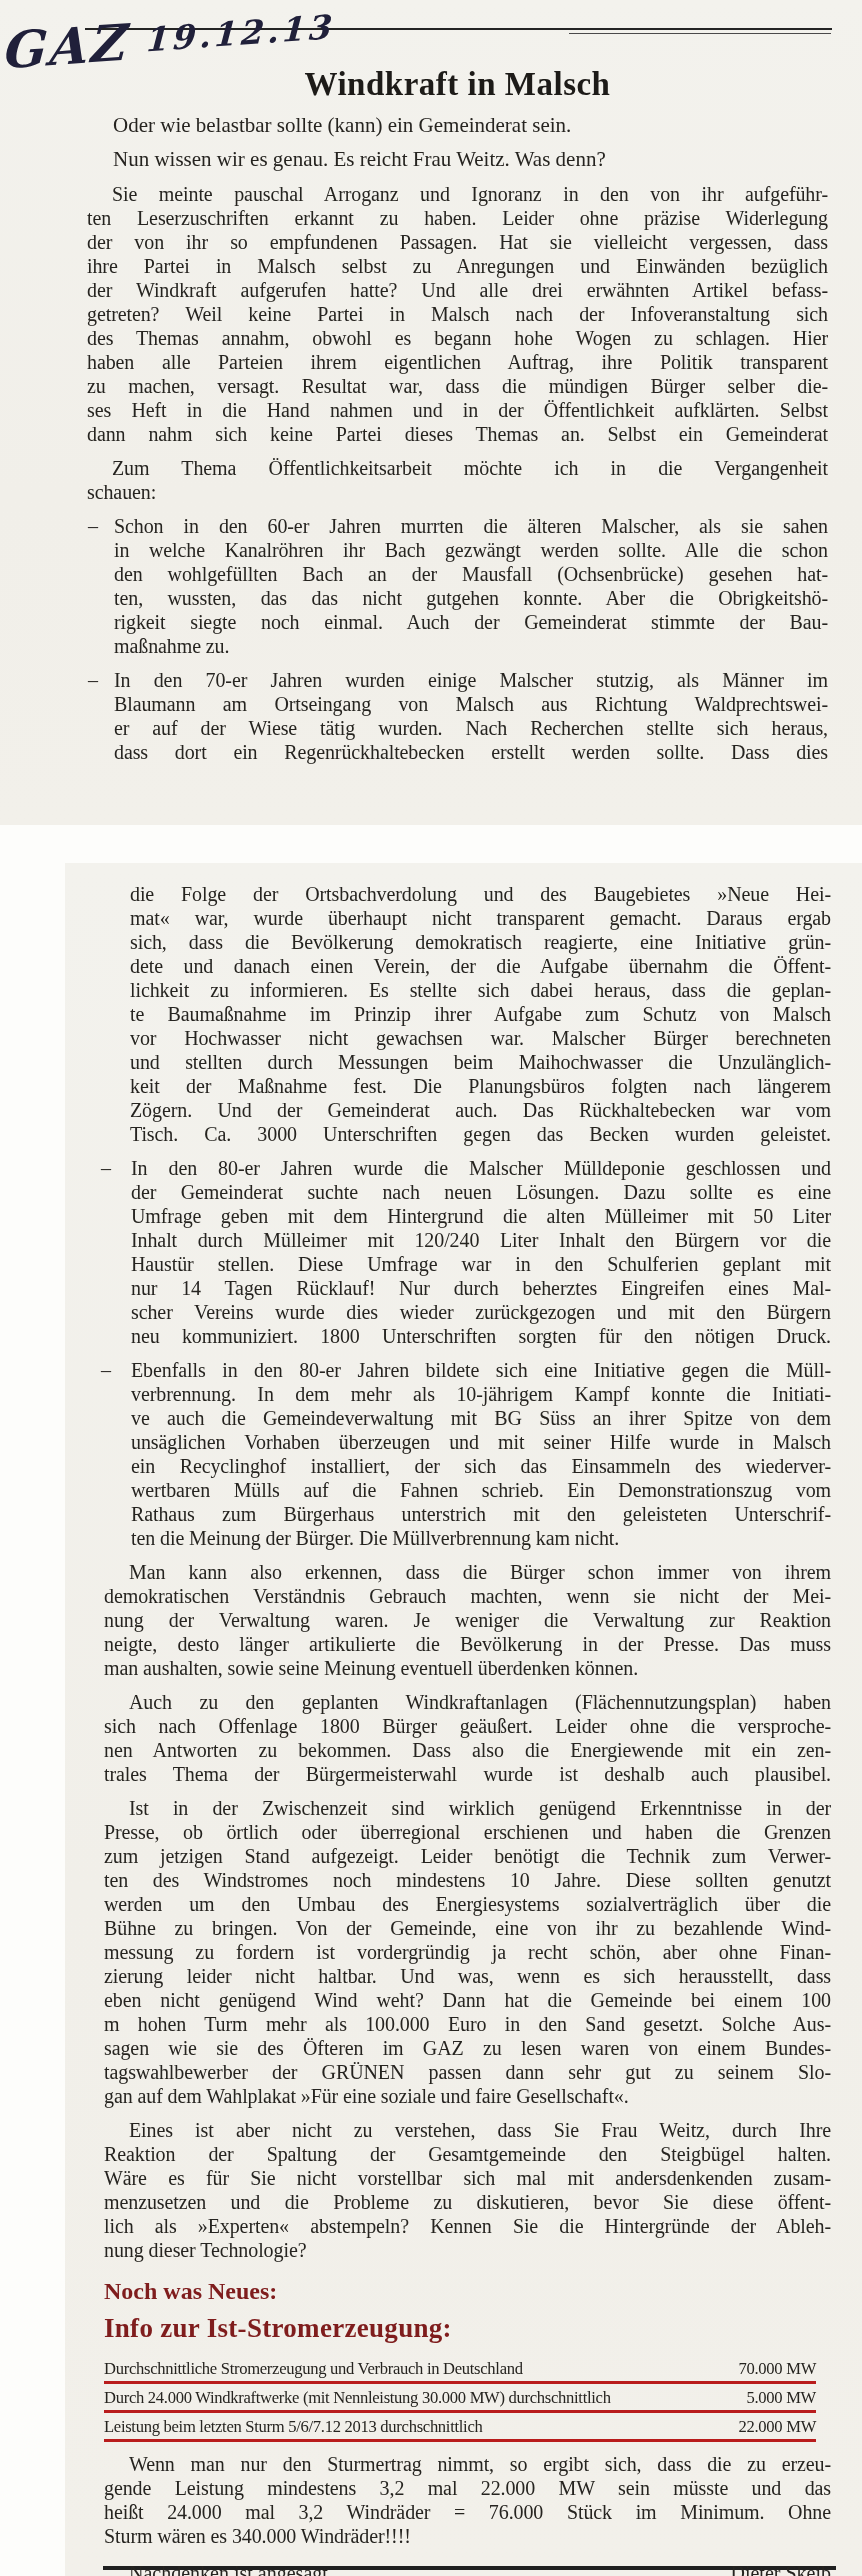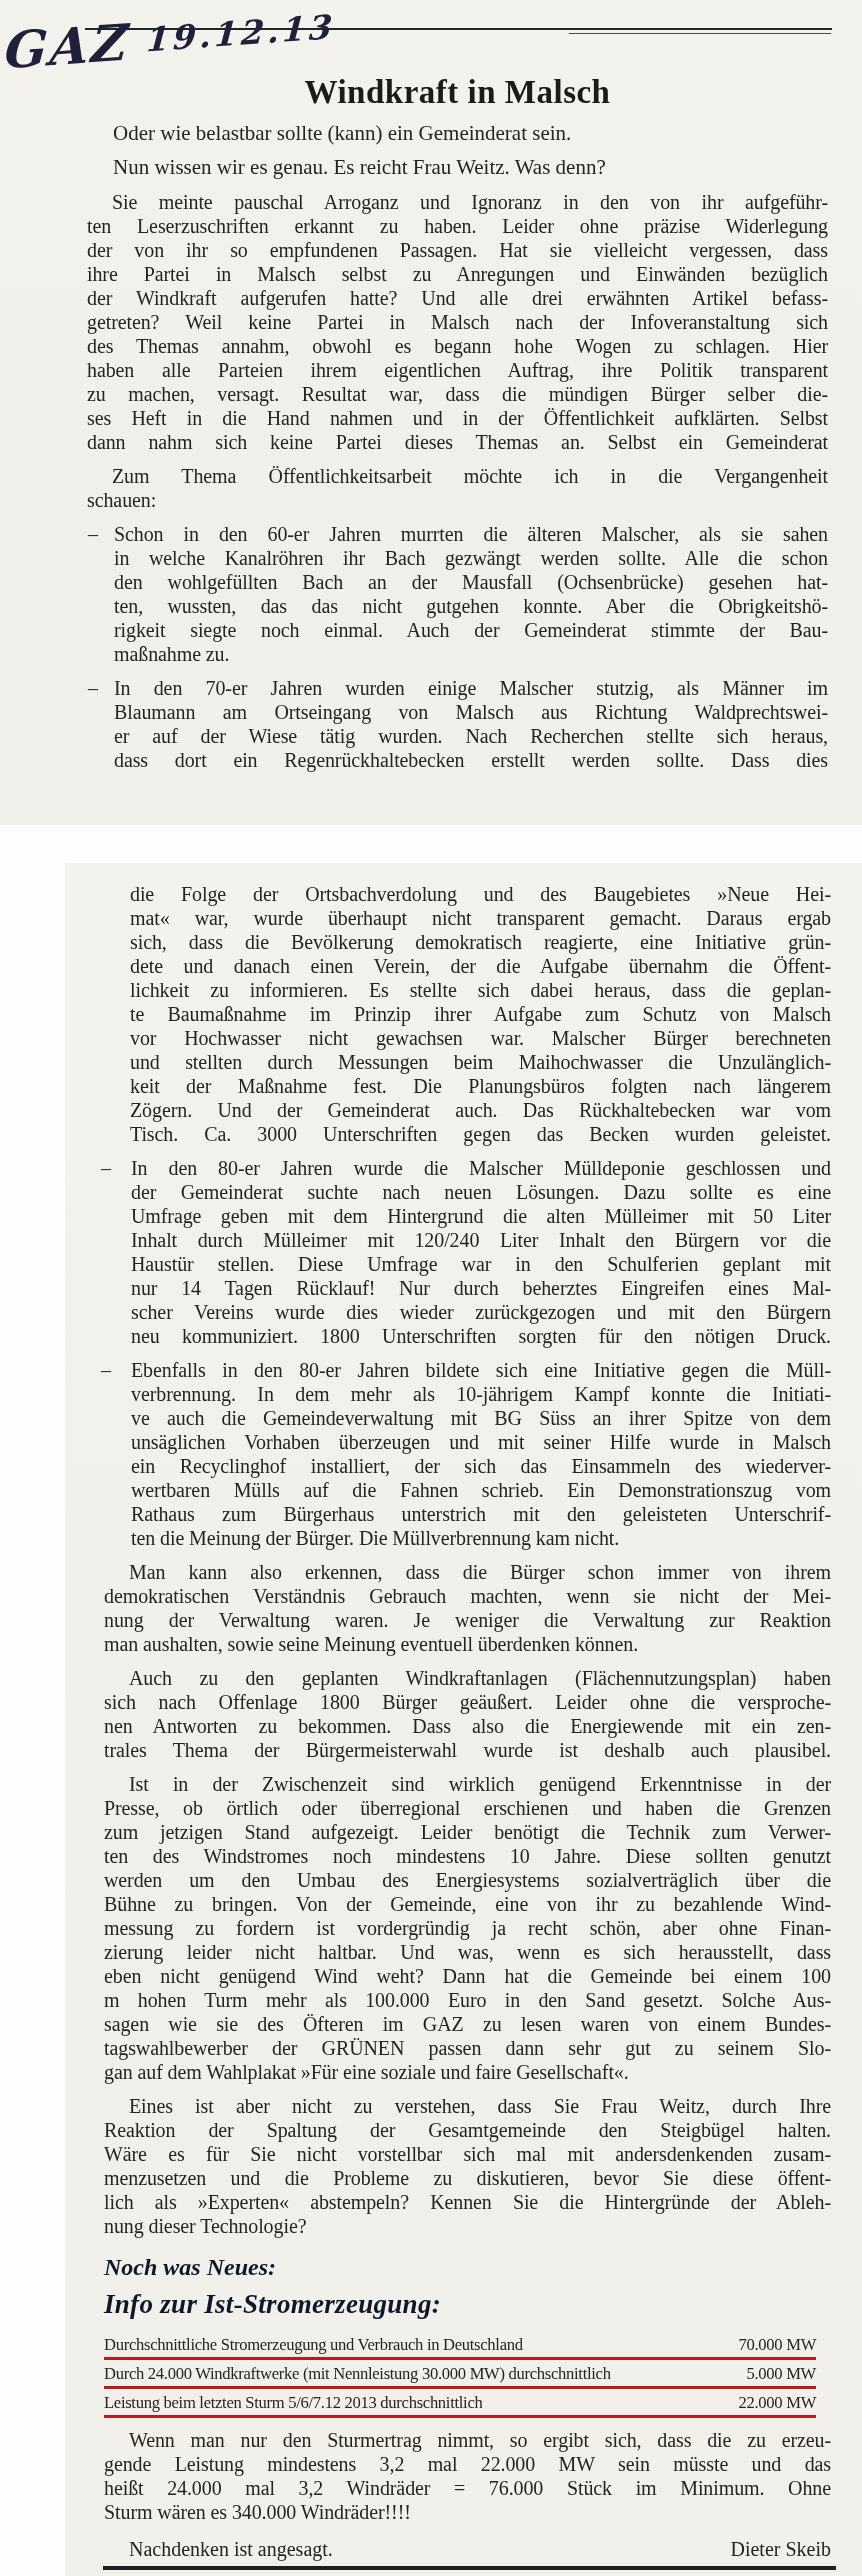--- a/index.html
+++ b/index.html
@@ -20,41 +20,41 @@
   .handwriting{
     position:absolute;left:7.3px;top:21px;z-index:5;
     font-family:"DejaVu Serif",serif;font-style:italic;font-weight:700;
     color:#20203a;transform:rotate(-4deg) skewX(-8deg);transform-origin:left top;
     white-space:nowrap;
   }
   .hw-brand{font-size:50px;letter-spacing:2.6px;}
   .hw-date{font-size:33px;letter-spacing:3.6px;margin-left:13.5px;vertical-align:7.3px;}
 
   .col{position:absolute;}
-  .part1{left:87px;top:16px;width:741px;}
+  .part1{left:87px;top:8px;width:741px;}
   .part2{left:104px;top:872px;width:727px;}
 
   .title{font-size:33px;font-weight:700;text-align:center;margin-top:59px;letter-spacing:0.5px;color:#1d1b18;line-height:34px;}
   .sub{font-size:21px;text-indent:26px;line-height:26px;}
   .sub1{margin-top:11.4px;}
   .sub2{margin-top:7.3px;}
 
   .para,.cont,.bullet{margin-top:10px;font-size:20px;line-height:24px;}
   .part1 > :first-child{margin-top:59px;} 
   .part2 > :first-child{margin-top:0;}
   .cont{margin-left:26px;}
   .bullet{position:relative;padding-left:27px;}
   .dash{position:absolute;left:1px;top:0;width:21px;}
   .part2 .dash{left:-3.1px;}
 
   .tline{text-align:justify;text-align-last:justify;letter-spacing:-0.1px;}
   .tline.tlast{text-align-last:left;}
   .tline.indent{text-indent:25px;}
 
-  .heading{font-weight:700;color:#0f172a;font-style:italic;}
+  .heading{font-weight:700;color:#7f1d1d;}
   .heading.h1{font-size:24px;margin-top:14.5px;line-height:28px;}
   .heading.h2{font-size:27px;margin-top:8.3px;line-height:31px;letter-spacing:0.3px;}
 
   .info-table{margin-top:13.5px;width:712px;}
   .trow{
     display:flex;justify-content:space-between;align-items:flex-end;
     border-bottom:3px solid #b91c1c;padding:0.5px 0 2.1px;margin-top:2.6px;
     font-size:16.6px;line-height:21px;letter-spacing:-0.3px;
   }
   .tvalue{padding-left:15.6px;white-space:nowrap;}
@@ -151,20 +151,21 @@
         <div class="tline">unsäglichen Vorhaben überzeugen und mit seiner Hilfe wurde in Malsch</div>
         <div class="tline">ein Recyclinghof installiert, der sich das Einsammeln des wiederver-</div>
         <div class="tline">wertbaren Mülls auf die Fahnen schrieb. Ein Demonstrationszug vom</div>
         <div class="tline">Rathaus zum Bürgerhaus unterstrich mit den geleisteten Unterschrif-</div>
         <div class="tline tlast">ten die Meinung der Bürger. Die Müllverbrennung kam nicht.</div>
       </div>
       <div class="para">
         <div class="tline indent">Man kann also erkennen, dass die Bürger schon immer von ihrem</div>
         <div class="tline">demokratischen Verständnis Gebrauch machten, wenn sie nicht der Mei-</div>
         <div class="tline">nung der Verwaltung waren. Je weniger die Verwaltung zur Reaktion</div>
+        <div class="tline">neigte, desto länger artikulierte die Bevölkerung in der Presse. Das muss</div>
         <div class="tline tlast">man aushalten, sowie seine Meinung eventuell überdenken können.</div>
       </div>
       <div class="para">
         <div class="tline indent">Auch zu den geplanten Windkraftanlagen (Flächennutzungsplan) haben</div>
         <div class="tline">sich nach Offenlage 1800 Bürger geäußert. Leider ohne die versproche-</div>
         <div class="tline">nen Antworten zu bekommen. Dass also die Energiewende mit ein zen-</div>
         <div class="tline">trales Thema der Bürgermeisterwahl wurde ist deshalb auch plausibel.</div>
       </div>
       <div class="para">
         <div class="tline indent">Ist in der Zwischenzeit sind wirklich genügend Erkenntnisse in der</div>

